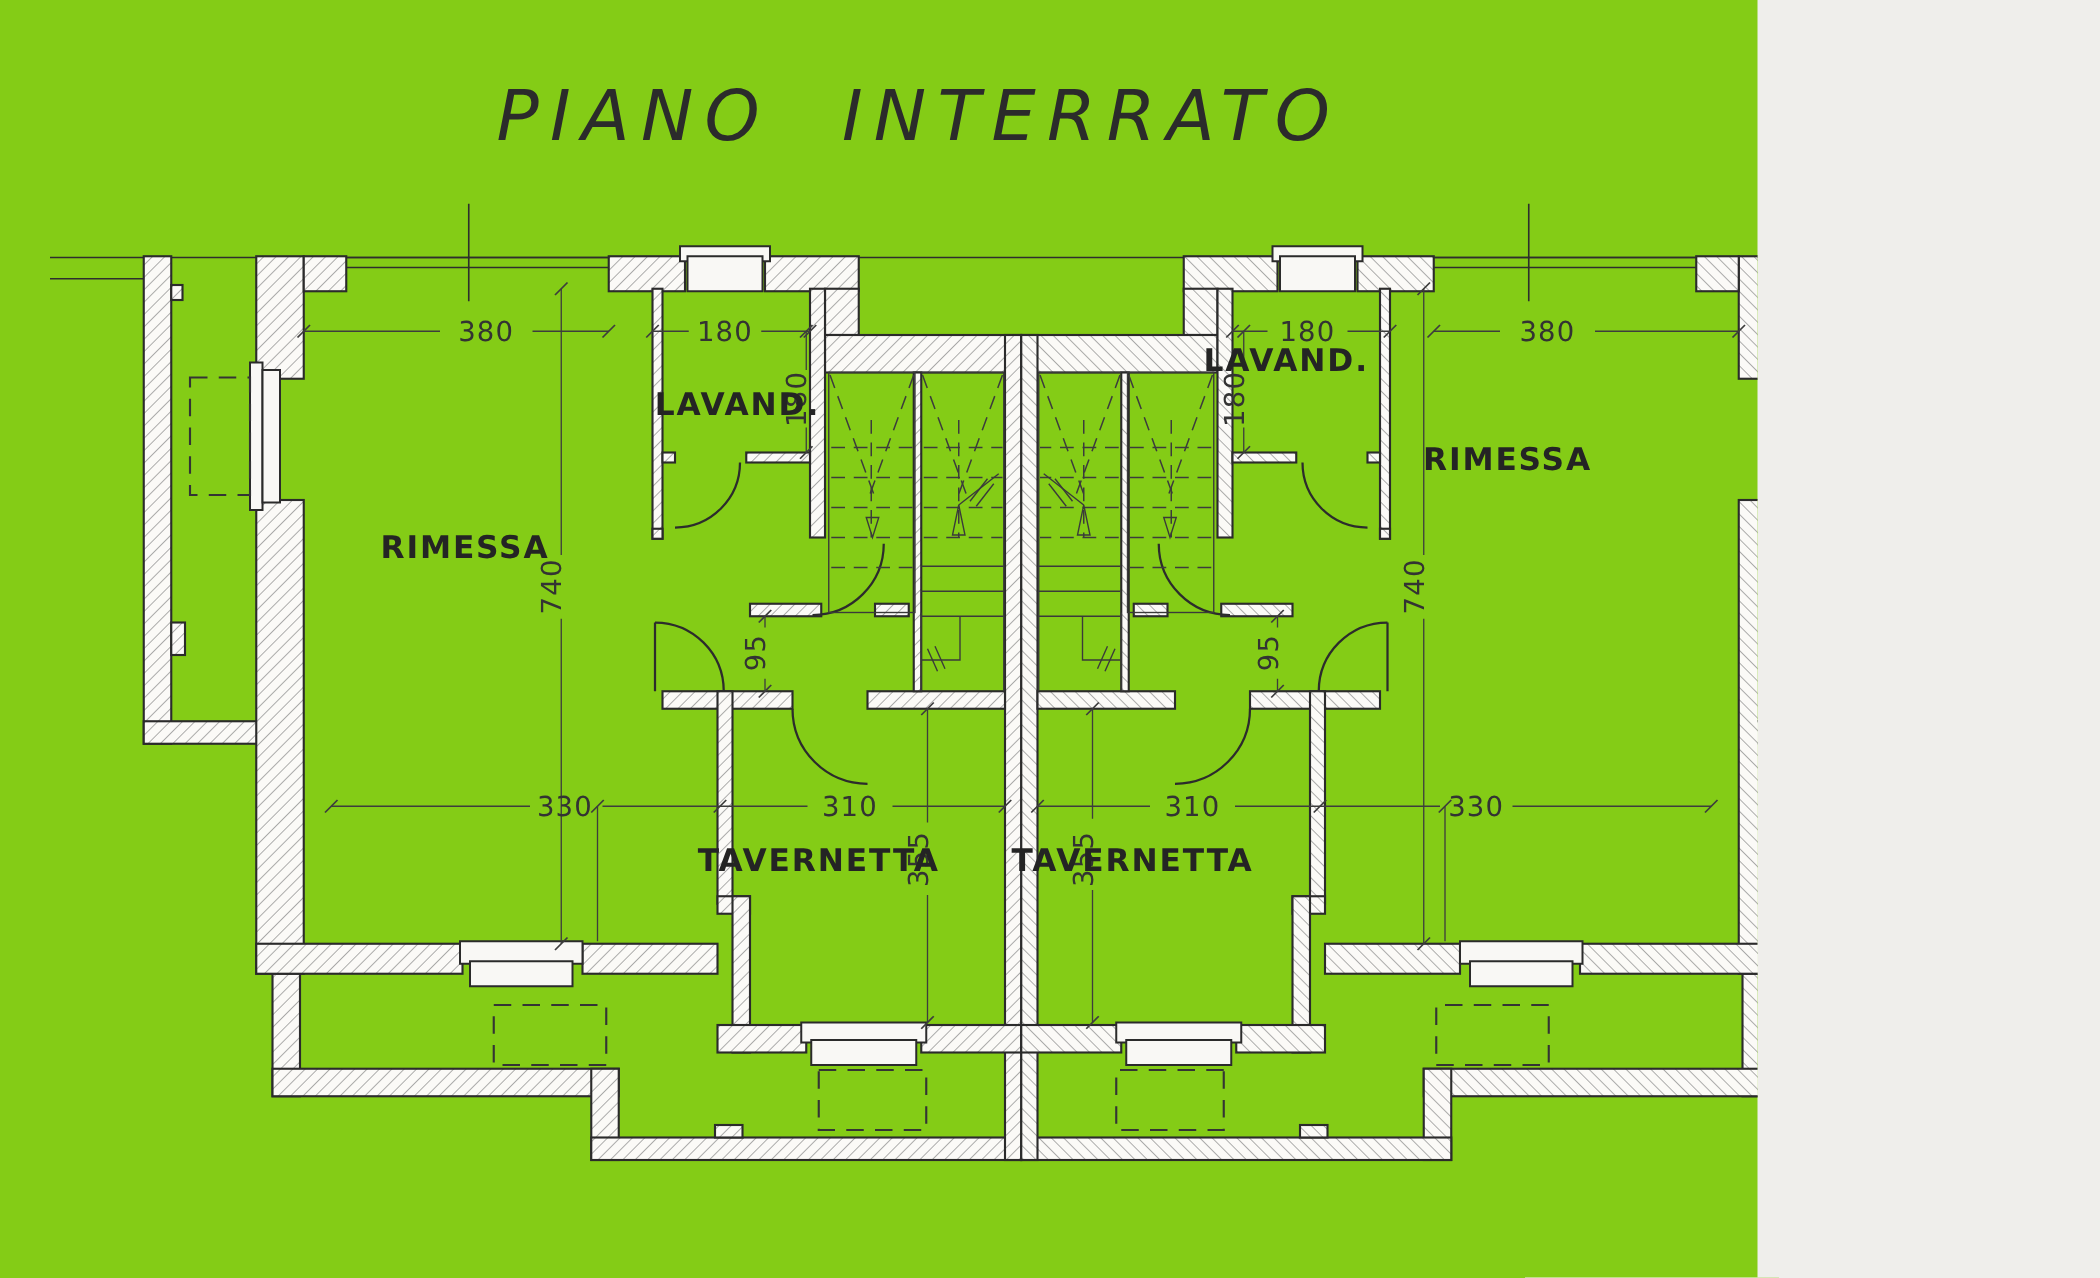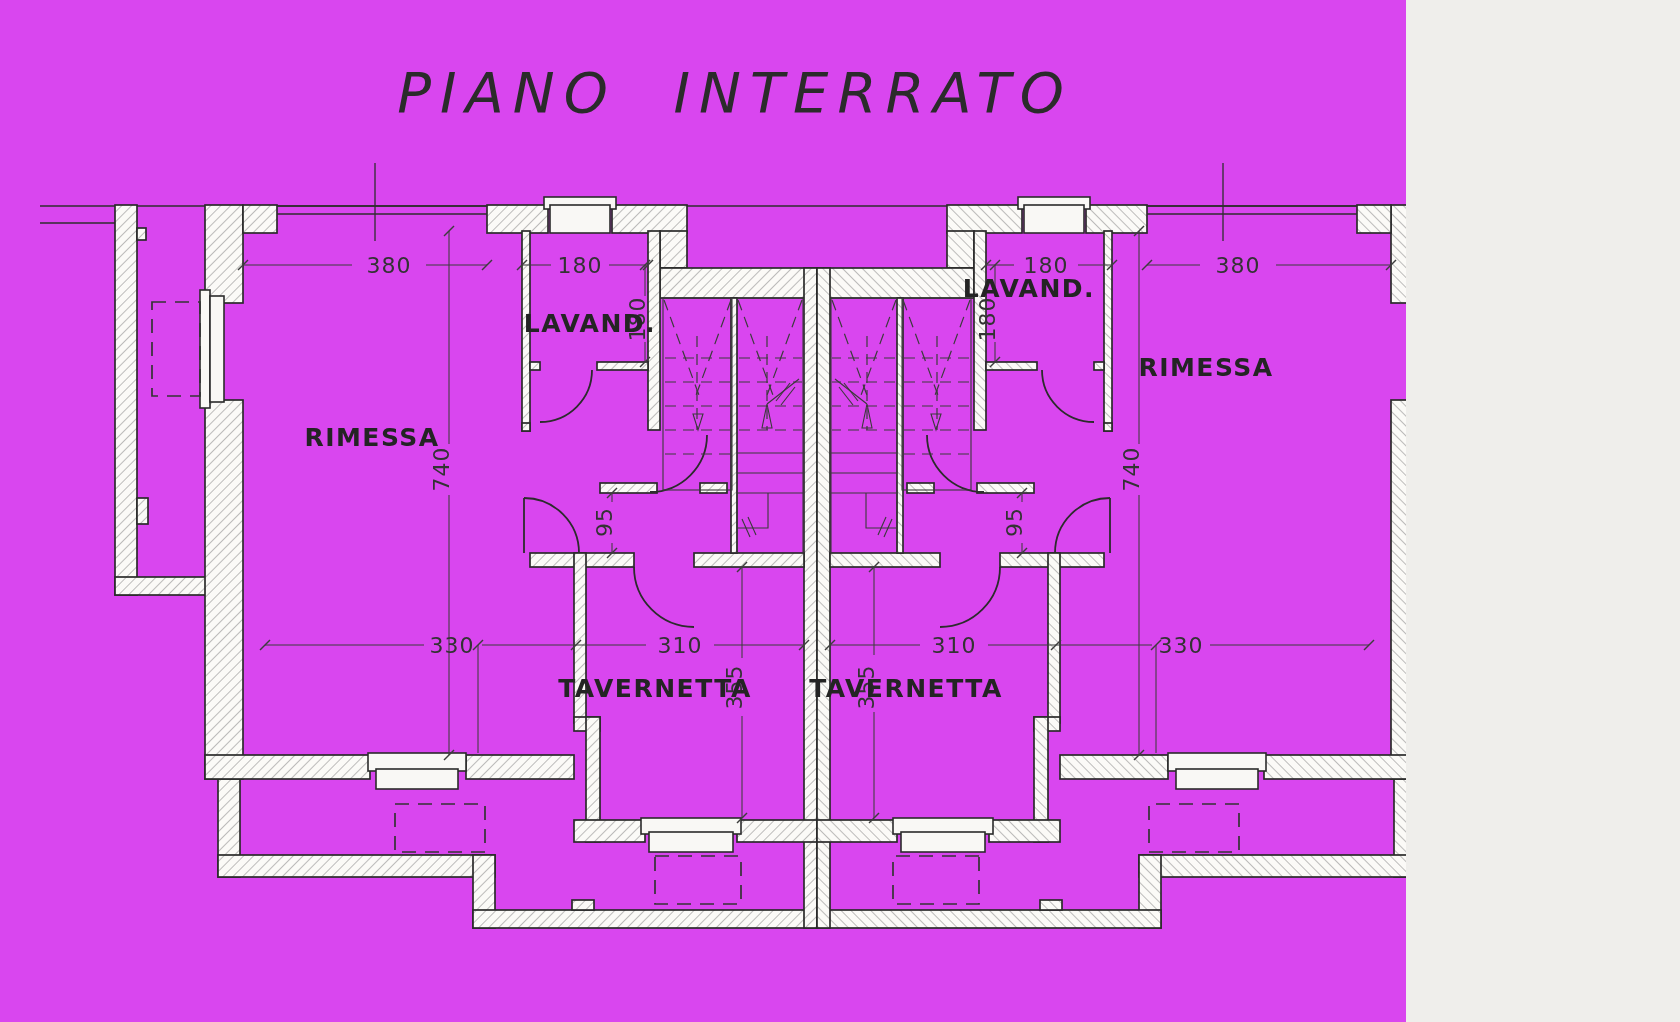--- a/index.html
+++ b/index.html
@@ -1,16 +1,16 @@
 <!DOCTYPE html>
 <html><head>
 <meta charset="utf-8">
 <style>
   html,body{margin:0;padding:0;background:#efeeeb;}
-  .page{position:relative;width:1406px;height:1022px;background:#d946ef;overflow:hidden;
+  .page{position:relative;width:1406px;height:1022px;background:#84cc16;overflow:hidden;
         font-family:"DejaVu Sans",sans-serif;}
   svg{display:block}
   
   .wall{fill:url(#hatch);stroke:#2b2b2b;stroke-width:1.7;}
   .winframe{fill:#f9f8f5;stroke:#2b2b2b;stroke-width:1.6;}
   .thin{stroke:#2e2e2e;stroke-width:1.3;fill:none;}
   .thin2{stroke:#3a3a3a;stroke-width:1.1;fill:none;}
   .dashedline{stroke:#3c3c3c;stroke-width:1.2;fill:none;stroke-dasharray:11 7;}
   .well{fill:none;stroke:#343434;stroke-width:1.7;stroke-dasharray:14 9;}
   .door{fill:none;stroke:#2c2c2c;stroke-width:1.8;}

